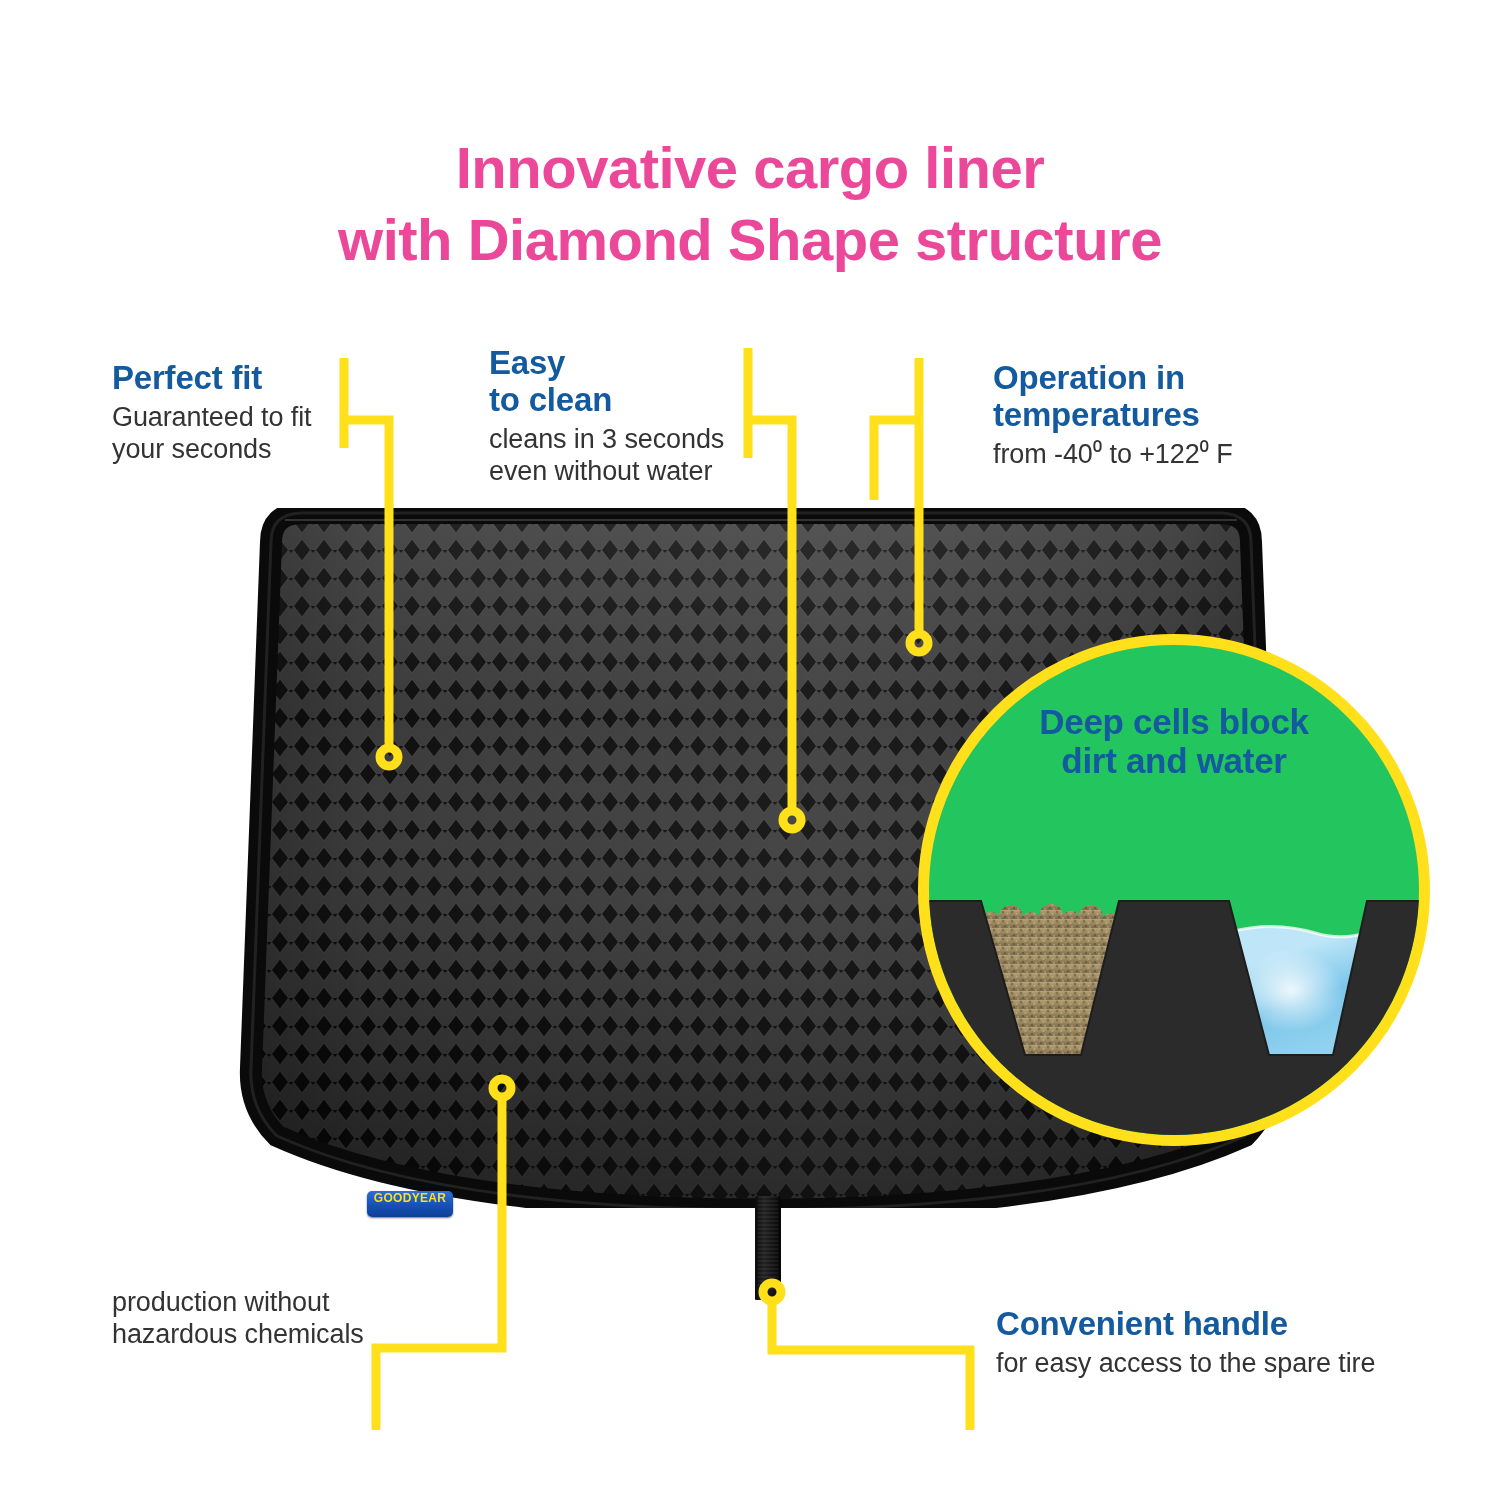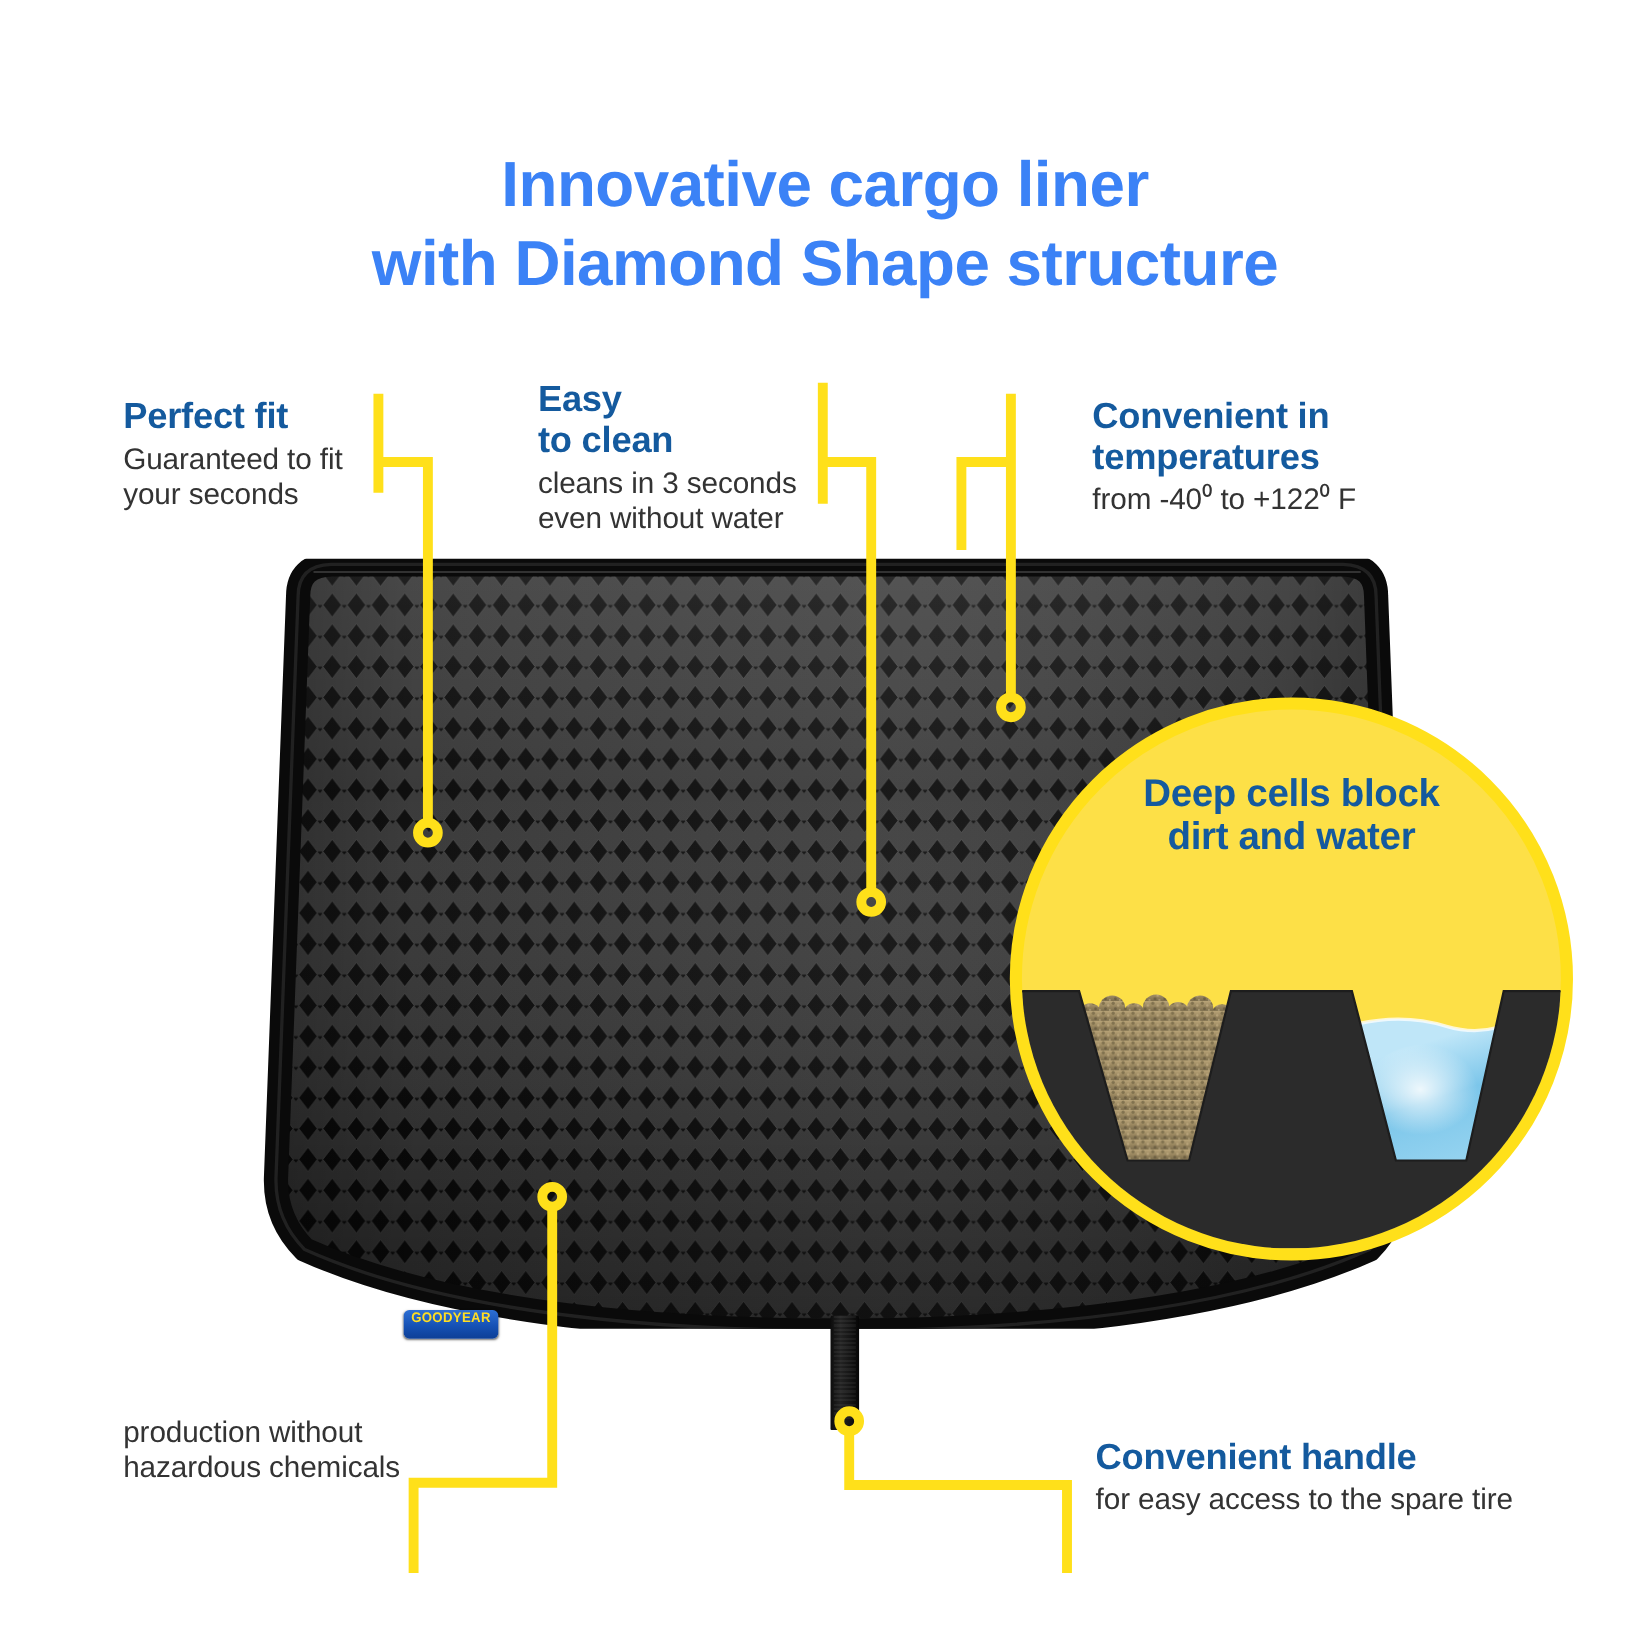--- a/index.html
+++ b/index.html
@@ -18,21 +18,21 @@
     overflow: hidden;
   }
 
   
   .title {
     position: absolute;
     left: 0;
     top: 132px;
     width: 1500px;
     text-align: center;
-    color: #3b82f6;
+    color: #ec4899;
     font-weight: bold;
     font-size: 58px;
     line-height: 1.24;
     letter-spacing: -0.5px;
   }
   .title .l2 { display: block; }
 
   
   .callout { position: absolute; }
   .callout .head {
@@ -108,21 +108,21 @@
   }
 
   
   #magnifier {
     position: absolute;
     left: 918px;
     top: 634px;
     width: 512px;
     height: 512px;
     border-radius: 50%;
-    background: #fde047;
+    background: #22c55e;
     border: 11px solid #ffe01a;
     box-sizing: border-box;
     overflow: hidden;
   }
   #mag-text {
     position: absolute;
     left: 0; right: 0;
     top: 58px;
     text-align: center;
     padding: 0 26px;
@@ -312,21 +312,21 @@
       <span>to clean</span>
     </div>
     <div class="sub">
       <span>cleans in 3 seconds</span><br>
       <span>even without water</span>
     </div>
   </div>
 
   <div class="callout" style="left:993px; top:360px; width:330px;">
     <div class="head">
-      <span>Convenient in</span><br>
+      <span>Operation in</span><br>
       <span>temperatures</span>
     </div>
     <div class="sub">from -40⁰ to +122⁰ F</div>
   </div>
 
   <div class="callout" style="left:112px; top:1282px; width:300px;">
     <div class="sub">
       <span>production without</span><br>
       <span>hazardous chemicals</span>
     </div>

